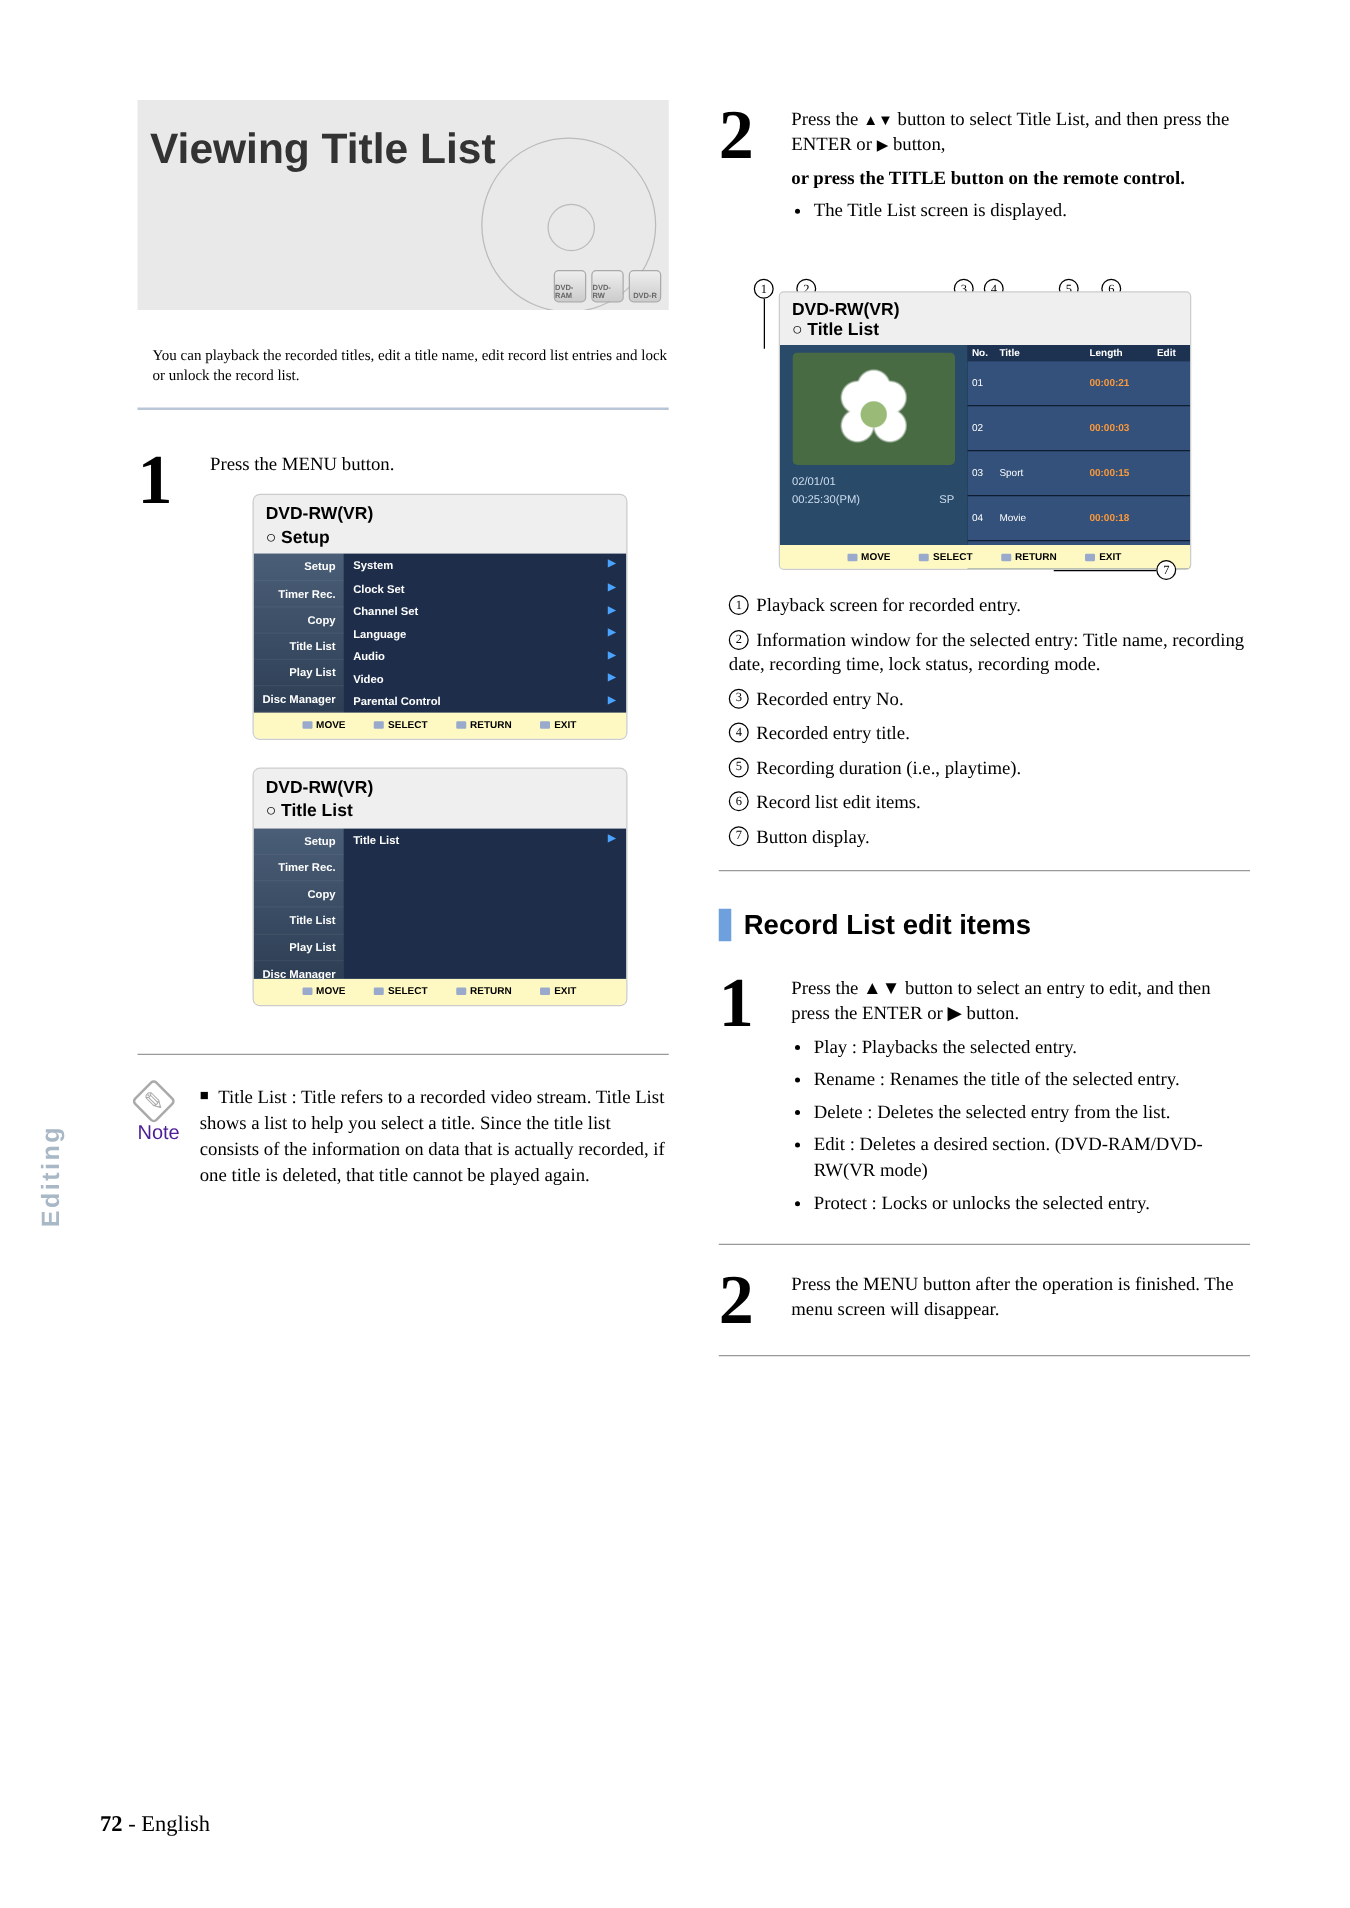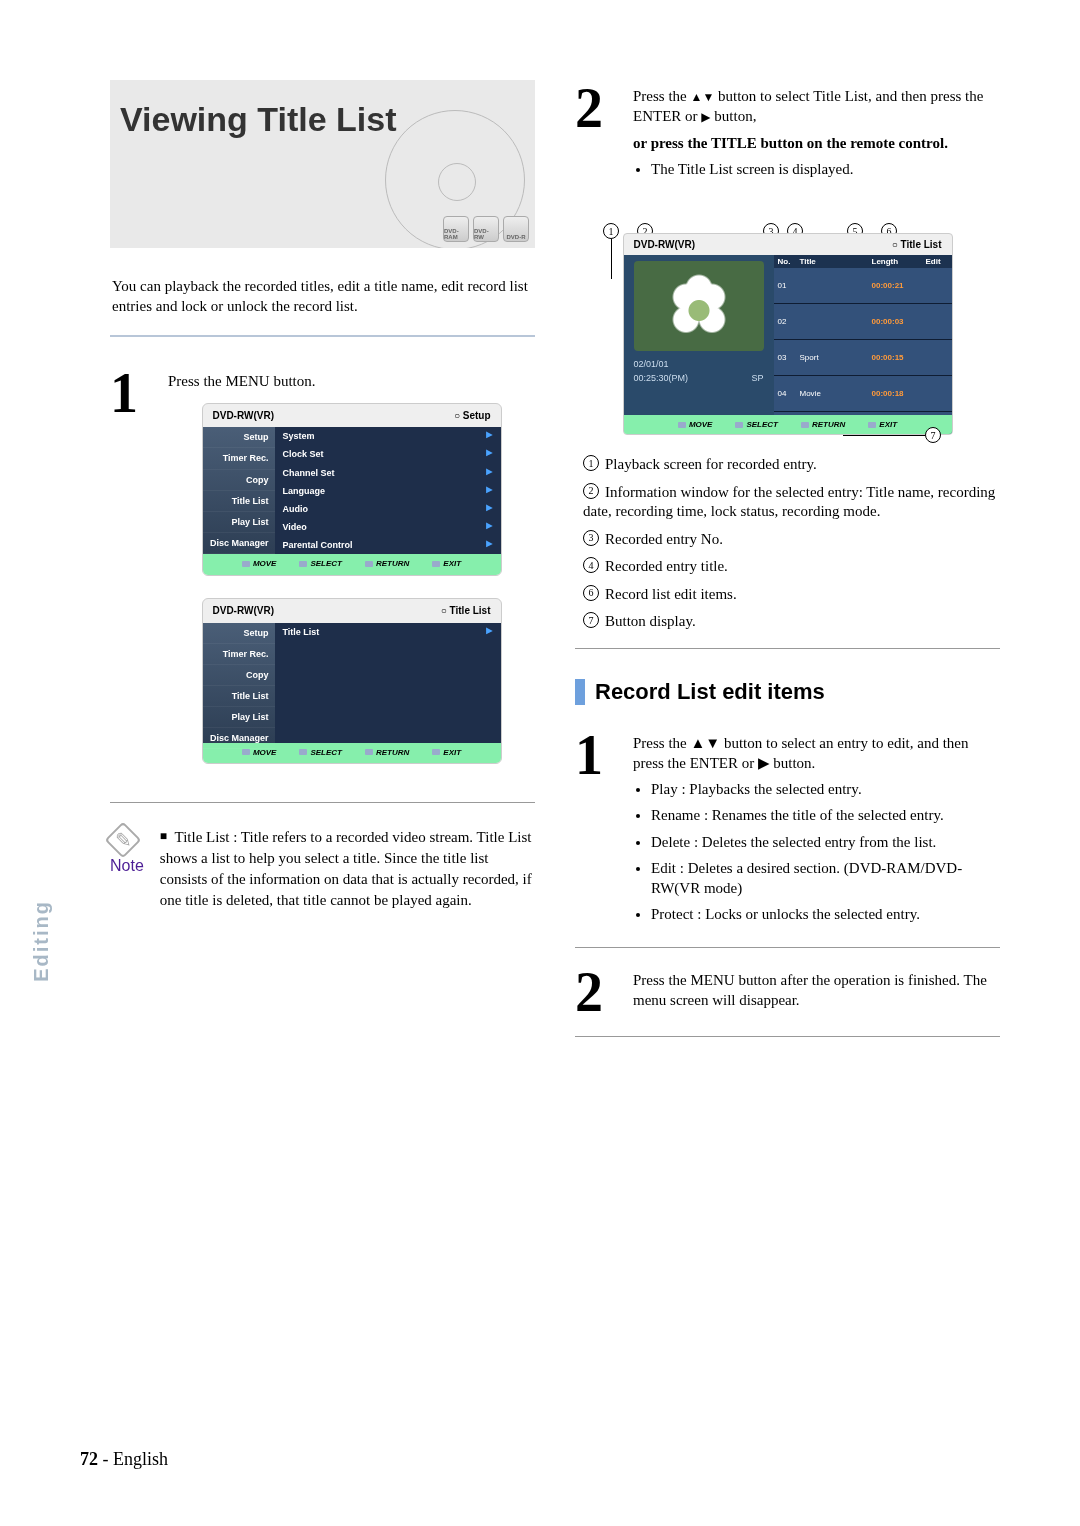--- a/index.html
+++ b/index.html
@@ -51,21 +51,21 @@
     position: absolute; bottom: 6px; right: 6px;
     display: flex; gap: 4px;
   }
   .badge {
     width: 26px; height: 26px; border:1px solid #aaa; border-radius:4px;
     font-size:6px; display:flex; align-items:flex-end; justify-content:center;
     background: linear-gradient(#eee,#ccc);
     padding-bottom:1px; color:#666; font-family: Arial, sans-serif; font-weight:bold;
   }
 
-  .intro { margin: 28px 0 18px 2px; font-size: 15px; line-height:1.35;}
+  .intro { margin: 28px 0 18px 12px; font-size: 12px; line-height:1.35;}
 
   .divider { border:none; border-top:2px solid #b8c6d8; margin: 12px 0 28px 0; }
   .thin-divider { border:none; border-top:1px solid #999; margin: 16px 0; }
 
   .step {
     display: flex; gap: 18px; margin-bottom: 12px;
   }
   .step-num {
     font-family: "Times New Roman", Times, serif;
     font-size: 56px; font-weight: bold; line-height: 1;
@@ -83,21 +83,21 @@
     font-family: Arial, Helvetica, sans-serif;
     border-radius: 6px;
     overflow: hidden;
     background: #efefef;
     font-size: 10px;
     border:1px solid #ccc;
   }
   .menu-head {
     display:flex; justify-content:space-between;
     padding: 5px 10px;
-    font-weight:bold; font-size:10px;
+    font-weight:bold; font-size:14px;flex-direction:column;
   }
   .menu-head .right::before { content:"○ "; }
   .menu-body {
     display:flex;
     background: #3a4d66;
     color:#fff;
   }
   .menu-side {
     width: 72px;
     background: linear-gradient(#4a5e77,#2d3e54);
@@ -114,22 +114,21 @@
     font-size:9px; font-weight:bold;
   }
   .menu-list .row {
     display:flex; justify-content:space-between;
     padding: 3px 8px;
   }
   .chev { color:#4aa3ff; font-size:8px;}
   .menu-foot {
     display:flex; gap:23px; justify-content:center;
     padding:5px; font-size:8px; font-weight:bold;
-    background:#86efac;
-    font-style:italic;
+    background:#fef9c3;
   }
   .menu-foot span::before{
     content:""; display:inline-block; width:8px;height:6px;
     background:#9ac; margin-right:3px; vertical-align:middle;
     border-radius:1px;
   }
 
   
   .tl-shot {
     width: 330px;
@@ -448,20 +447,21 @@
         <span class="cnum" style="left:350px;top:-28px;">7</span>
         <span style="position:absolute;left:268px;top:-20px;width:82px;height:1px;background:#000;"></span>
       </div>
     </div>
 
     <ul class="legend" id="legend">
         <li><span class="ln">1</span><span>Playback screen for recorded entry.</span></li>
         <li><span class="ln">2</span><span>Information window for the selected entry: Title name, recording date, recording time, lock status, recording mode.</span></li>
         <li><span class="ln">3</span><span>Recorded entry No.</span></li>
         <li><span class="ln">4</span><span>Recorded entry title.</span></li>
+        <li><span class="ln">5</span><span>Recording duration (i.e., playtime).</span></li>
         <li><span class="ln">6</span><span>Record list edit items.</span></li>
         <li><span class="ln">7</span><span>Button display.</span></li>
       </ul>
 
     <hr class="thin-divider">
 
     <div class="sec-head">
       <div class="bar"></div>
       <h3>Record List edit items</h3>
     </div>

